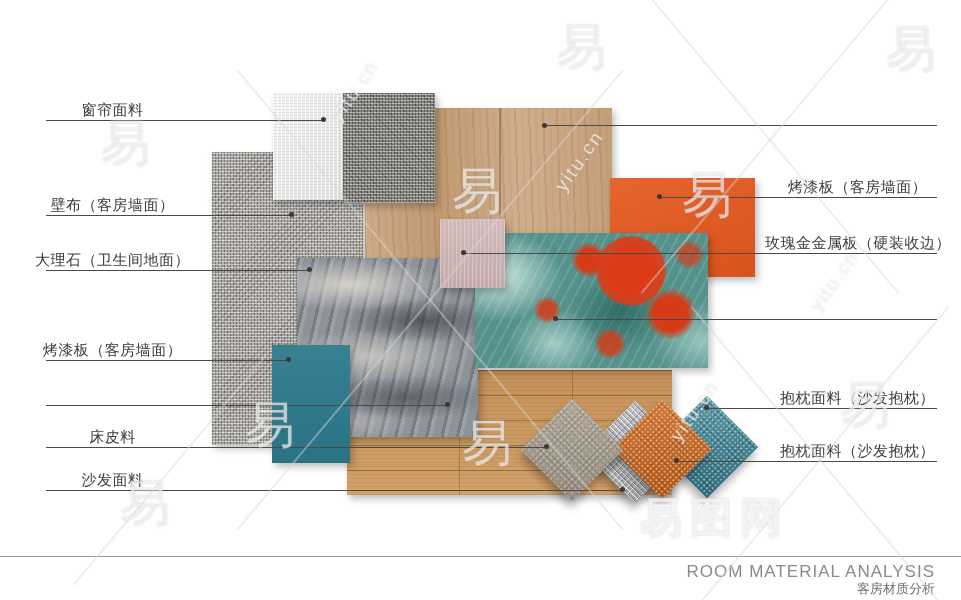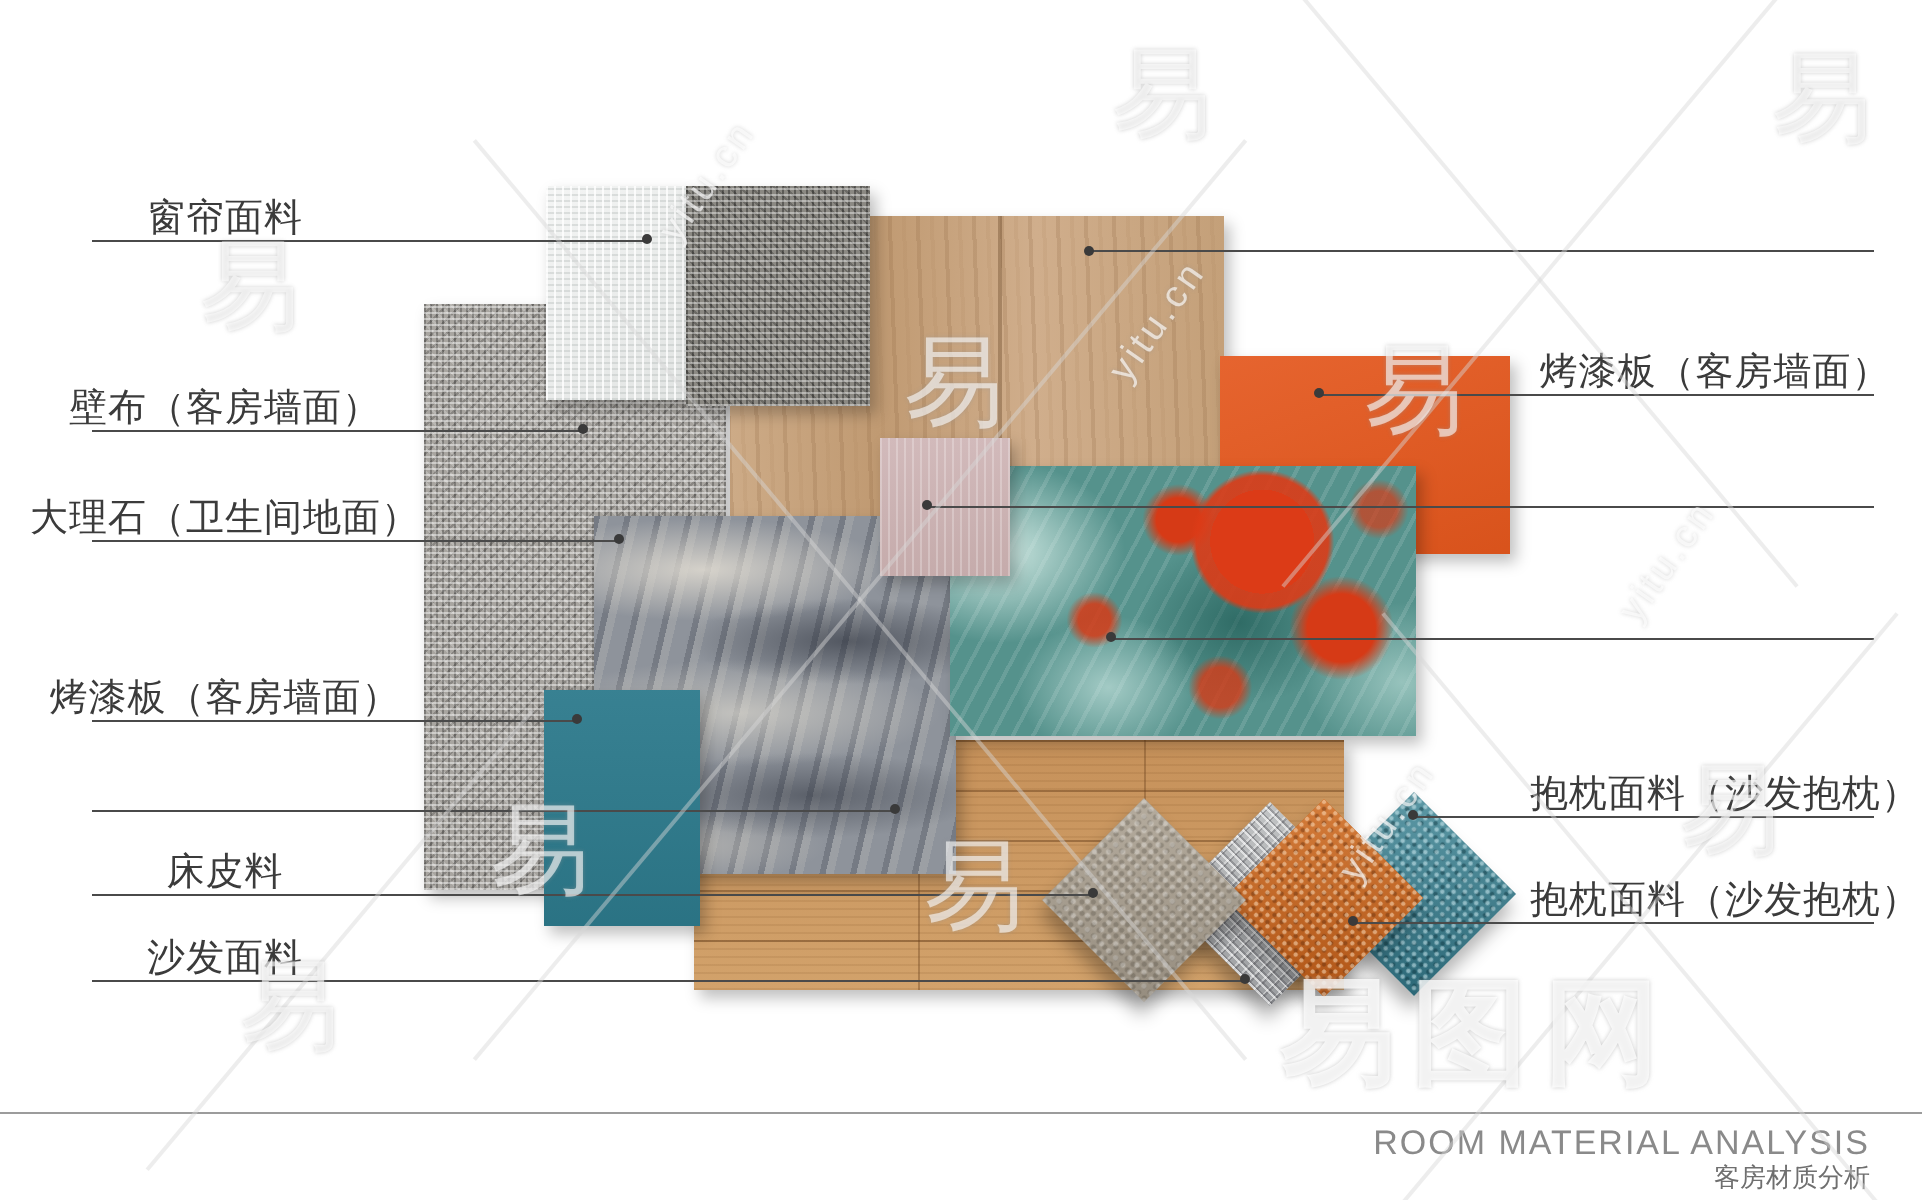--- a/index.html
+++ b/index.html
@@ -66,38 +66,38 @@
     radial-gradient(circle at 70% 70%,rgba(90,40,10,.4) 0 .8px,transparent 1.4px),
     linear-gradient(135deg,#d47c3a,#b05516);background-size:4px 4px,5px 5px,100% 100%;}
   .tex-spark-teal{background-color:#3f7f8e;background-image:
     radial-gradient(circle at 30% 30%,rgba(220,245,250,.5) 0 .8px,transparent 1.4px),
     radial-gradient(circle at 72% 68%,rgba(10,50,60,.45) 0 .8px,transparent 1.4px),
     linear-gradient(135deg,#5d99a6,#2c6877);background-size:4px 4px,5px 5px,100% 100%;}
   .solid-teal{background-color:#2d7a8c;background-image:linear-gradient(180deg,rgba(255,255,255,.05),rgba(0,0,0,.06));}
   .solid-orange{background-color:#e4571d;background-image:linear-gradient(160deg,rgba(255,255,255,.08),rgba(0,0,0,.05));}
 
   
-  .ltxt,.rtxt{position:absolute;height:18px;line-height:18px;font-size:19px;color:#3b3b3b;
+  .ltxt,.rtxt{position:absolute;height:18px;line-height:18px;font-size:15px;color:#3b3b3b;
               text-align:center;letter-spacing:.5px;white-space:nowrap;z-index:22;}
   .lline{position:absolute;height:1px;background:#4a4a4a;z-index:21;}
   .ldot{position:absolute;width:5px;height:5px;border-radius:50%;background:#3a3a3a;z-index:21;}
 
   
   .divider{position:absolute;left:0;top:556px;width:961px;height:1px;background:#9c9c9c;z-index:5;}
   .f-en{position:absolute;right:26px;top:562px;font-size:17px;letter-spacing:1px;color:#8a8a8a;z-index:6;}
   .f-zh{position:absolute;right:26px;top:580px;font-size:13px;color:#6f6f6f;z-index:6;}
 
   
   .wm{position:absolute;z-index:30;pointer-events:none;}
   .wm-char{font-size:50px;color:rgba(255,255,255,.6);text-shadow:0 0 2px rgba(150,150,150,.45);}
   .wm-site{font-size:19px;color:rgba(255,255,255,.65);text-shadow:0 0 2px rgba(150,150,150,.4);
            transform:rotate(-55deg);letter-spacing:2px;}
   .wm-line{height:2px;background:rgba(215,215,215,.45);transform-origin:center;}
-  .wm-brand{font-size:58px;font-weight:bold;letter-spacing:8px;color:rgba(255,255,255,.75);
-            text-shadow:0 0 2px rgba(160,160,160,.55);}
+  .wm-brand{font-size:42px;font-weight:bold;letter-spacing:8px;color:rgba(255,255,255,.75);
+            text-shadow:0 0 2px rgba(160,160,160,.55);margin-top:12px;}
 </style>
 </head>
 <body>
 
 <div id="stage">
 
   <div class="sw tex-boucle" style="left:212px;top:152px;width:151px;height:293px;z-index:1"></div>
   <div class="sw tex-veneer" style="left:365px;top:108px;width:247px;height:150px;z-index:2"></div>
   <div class="sw tex-floor" style="left:347px;top:370px;width:325px;height:125px;z-index:2"></div>
   <div class="sw tex-linen-white" style="left:273px;top:93px;width:70px;height:107px;z-index:3"></div>
@@ -140,20 +140,21 @@
   <div class="lline" style="left:46px;top:490px;width:577px"></div>
   <div class="ldot" style="left:620px;top:487px"></div>
 
   <div class="lline" style="left:544px;top:125px;width:393px"></div>
   <div class="ldot" style="left:542px;top:123px"></div>
 
   <div class="rtxt" style="left:765px;top:178px;width:185px">烤漆板（客房墙面）</div>
   <div class="lline" style="left:659px;top:197px;width:278px"></div>
   <div class="ldot" style="left:657px;top:194px"></div>
 
+  <div class="rtxt" style="left:765px;top:234px;width:185px">玫瑰金金属板（硬装收边）</div>
   <div class="lline" style="left:463px;top:253px;width:474px"></div>
   <div class="ldot" style="left:461px;top:250px"></div>
 
   <div class="lline" style="left:555px;top:319px;width:382px"></div>
   <div class="ldot" style="left:553px;top:316px"></div>
 
   <div class="rtxt" style="left:765px;top:389px;width:185px">抱枕面料（沙发抱枕）</div>
   <div class="lline" style="left:707px;top:408px;width:230px"></div>
   <div class="ldot" style="left:704px;top:405px"></div>
 

